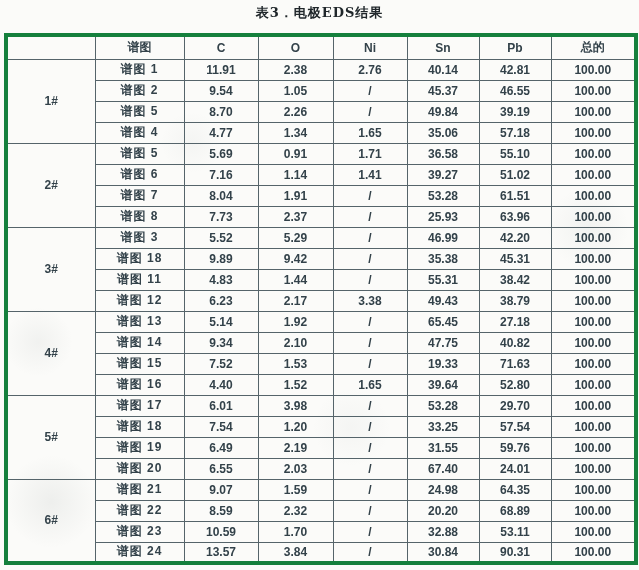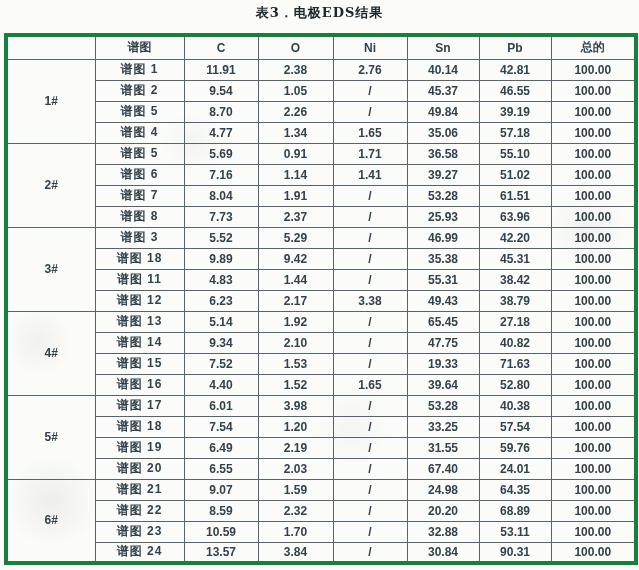--- a/index.html
+++ b/index.html
@@ -220,21 +220,21 @@
         <td>52.80</td>
         <td>100.00</td>
       </tr>
       <tr>
         <td rowspan="4" class="grp">5#</td>
         <td class="spec">谱图 17</td>
         <td>6.01</td>
         <td>3.98</td>
         <td>/</td>
         <td>53.28</td>
-        <td>40.38</td>
+        <td>29.70</td>
         <td>100.00</td>
       </tr>
       <tr>
         <td class="spec">谱图 18</td>
         <td>7.54</td>
         <td>1.20</td>
         <td>/</td>
         <td>33.25</td>
         <td>57.54</td>
         <td>100.00</td>

